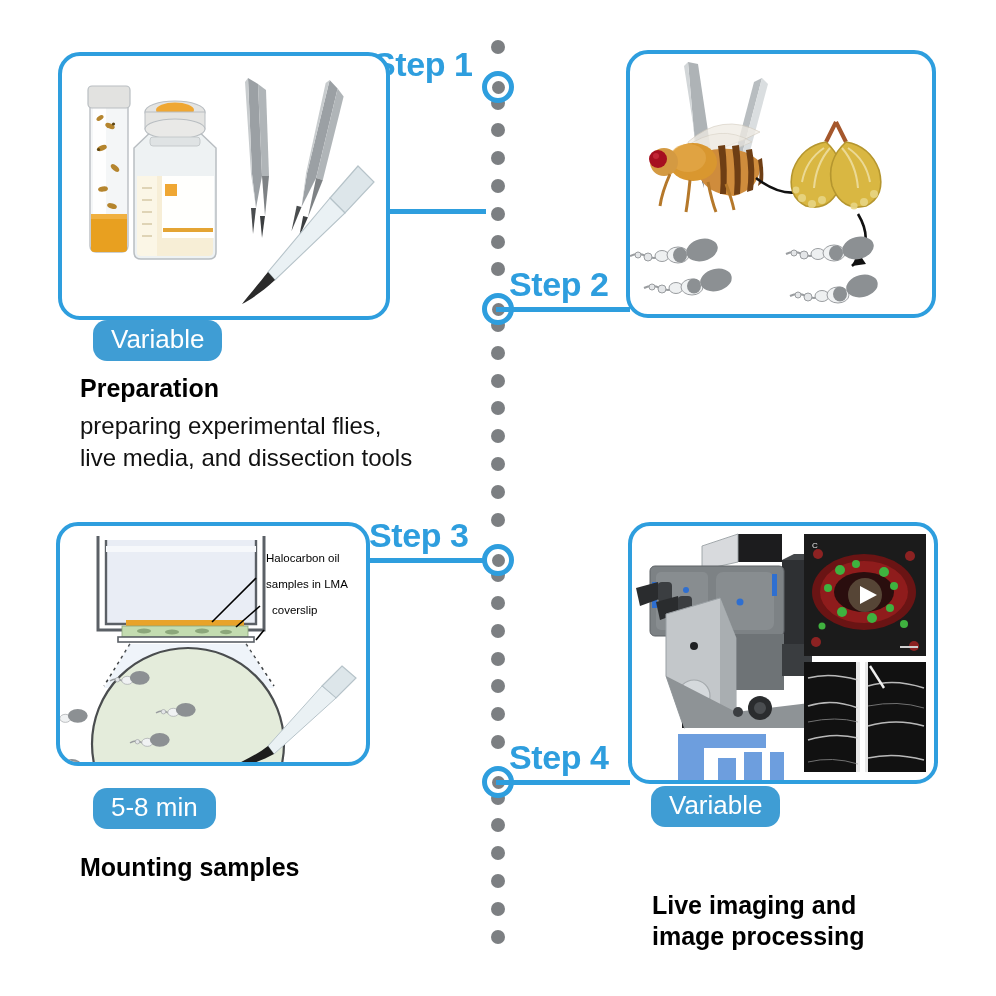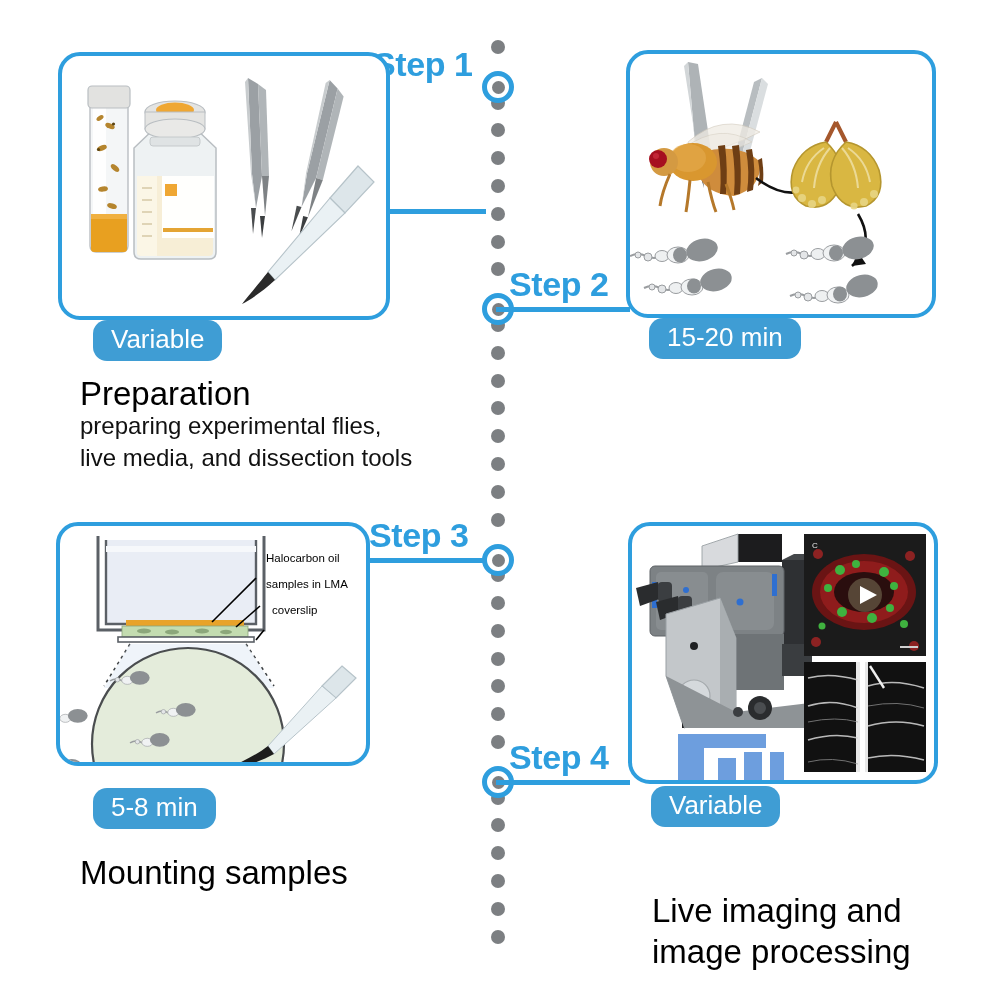--- a/index.html
+++ b/index.html
@@ -92,22 +92,22 @@
     font-size: 26px;
     border-radius: 14px;
     padding: 5px 18px 7px 18px;
     white-space: nowrap;
     line-height: 1.1;
   }
 
   
   .panel-title {
     position: absolute;
-    font-weight: normal;
-    font-size: 33px;
+    font-weight: bold;
+    font-size: 25px;
     color: #000000;
     white-space: nowrap;
     line-height: 1.25;
   }
   .panel-desc {
     position: absolute;
     font-size: 24px;
     color: #111111;
     line-height: 1.32;
     white-space: pre-line;
@@ -364,21 +364,20 @@
           <circle cx="26" cy="7" r="4" fill="#e4e6e8" stroke="#9a9da0"></circle>
           <ellipse cx="40" cy="6" rx="7" ry="5.5" fill="#eef0f1" stroke="#9a9da0"></ellipse>
           <ellipse cx="56" cy="5" rx="11" ry="8" fill="#f0f2f3" stroke="#9a9da0"></ellipse>
           <ellipse cx="58" cy="4" rx="7" ry="7.5" fill="#8c9093"></ellipse>
           <ellipse cx="80" cy="-4" rx="16" ry="11" fill="#8c9093" transform="rotate(-14 80 -4)"></ellipse>
         </g>
       </g>
     </svg>
   </div>
 
-  <div class="badge" style="left:649px; top:318px;">15-20 min</div>
 
   <div class="panel" style="left:56px; top:522px; width:314px; height:244px;">
     <svg width="306" height="250" viewBox="0 0 306 250">
 
       <g>
         <path d="M46 14 L46 98 L196 98 L196 14" fill="#e9edf5" stroke="#5b6066" stroke-width="2.4"></path>
         <path d="M38 10 L38 104 L204 104 L204 10" fill="none" stroke="#5b6066" stroke-width="3"></path>
         <rect x="46" y="20" width="150" height="6" fill="#f6f8fb"></rect>
 
         <rect x="66" y="94" width="118" height="6" fill="#e8a32a"></rect>

